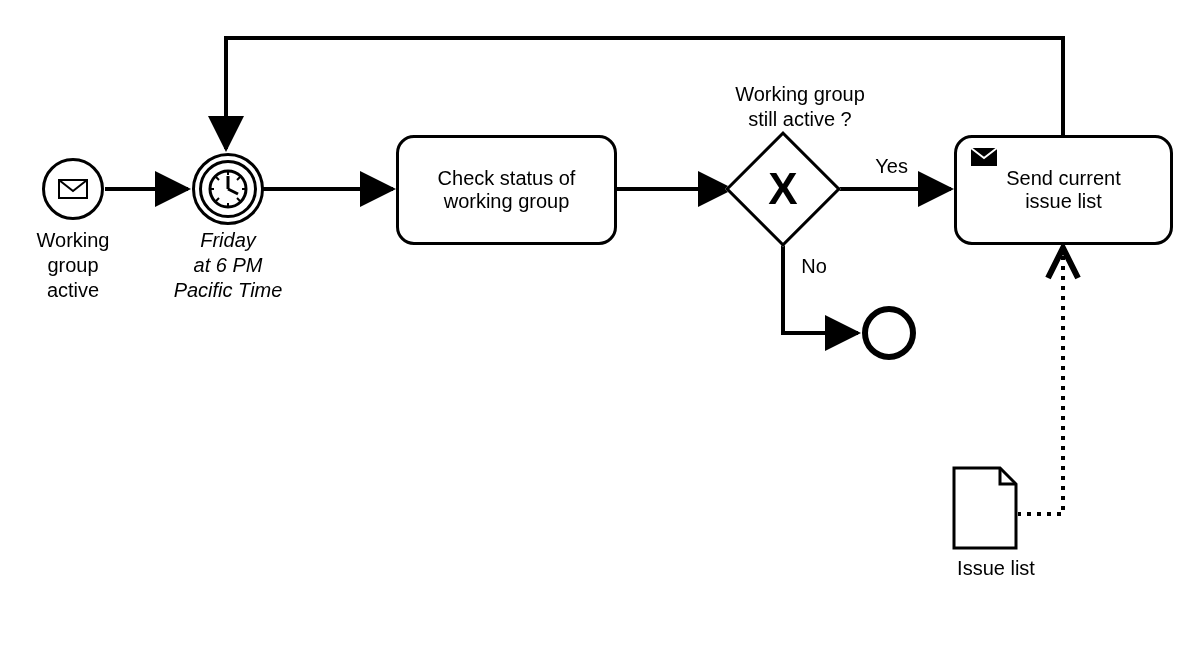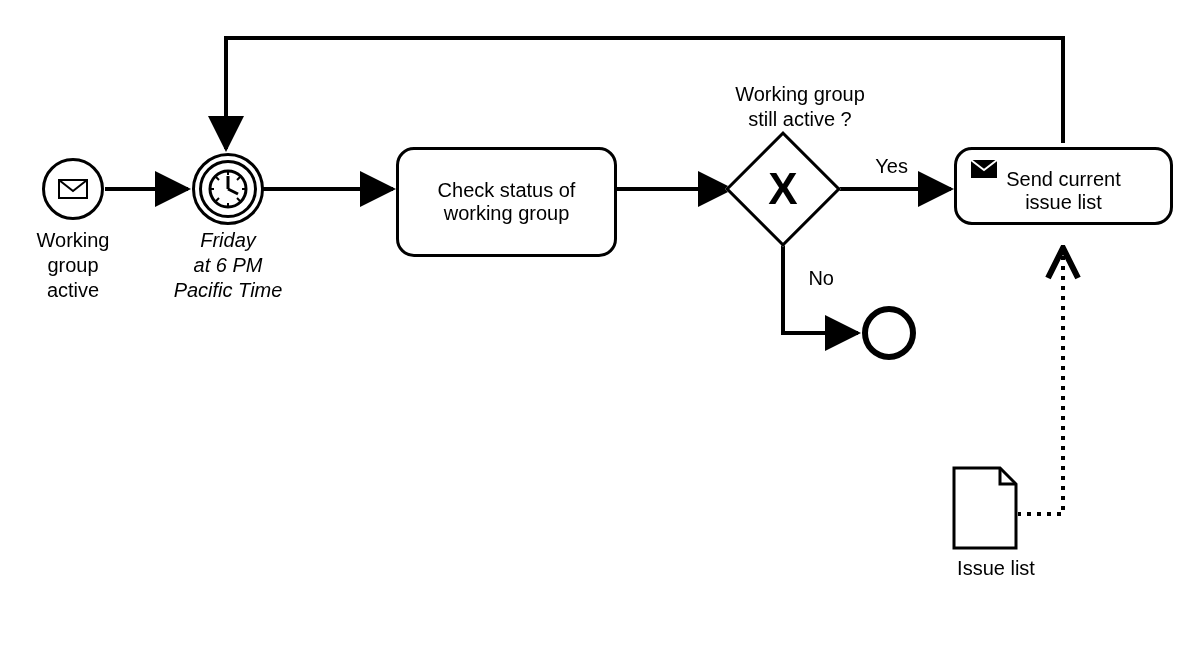--- a/index.html
+++ b/index.html
@@ -44,21 +44,20 @@
     .task {
       position: absolute;
       background: #fff;
       border: 3px solid #000;
       border-radius: 18px;
       display: flex;
       align-items: center;
       justify-content: center;
       text-align: center;
       padding: 8px 12px;
-      margin-top: 12px;
     }
     .gateway {
       position: absolute;
       width: 82px; height: 82px;
       background: #fff;
       border: 3px solid #000;
       transform: rotate(45deg);
     }
     .gateway-x {
       position: absolute;
@@ -145,25 +144,25 @@
   <div class="task" style="left:396px; top:135px; width:221px; height:110px;">
     <span style="white-space:pre-line;">Check status of
 working group</span>
   </div>
 
   <div class="gateway" style="left:742px; top:148px;"></div>
   <div class="gateway-x" style="left:762px; top:167px; width:42px;">X</div>
   <div class="label" style="left:710px; top:82px; width:180px; white-space:pre-line;">Working group
 still active ?</div>
   <div class="label" style="left:858px; top:154px; width:50px; text-align:right;">Yes</div>
-  <div class="label" style="left:794px; top:266px; width:40px; text-align:right;">No</div>
+  <div class="label" style="left:794px; top:254px; width:40px; text-align:center;">No</div>
 
   <div class="end-event" style="left:862px; top:306px; width:54px; height:54px;"></div>
 
-  <div class="task" style="left:954px; top:135px; width:219px; height:78px;align-items:flex-end;">
+  <div class="task" style="left:954px; top:135px; width:219px; height:110px;">
     <span class="task-env">
       <svg width="26" height="18" viewBox="0 0 26 18">
         <rect x="0" y="0" width="26" height="18" fill="#000"></rect>
         <path d="M0 0 L13 10 L26 0" fill="none" stroke="#fff" stroke-width="2"></path>
       </svg>
     </span>
     <span style="white-space:pre-line;">Send current
 issue list</span>
   </div>
 

